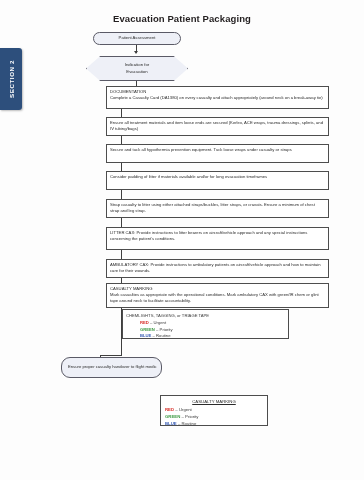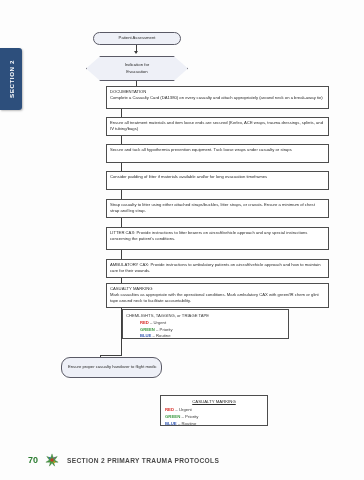--- a/index.html
+++ b/index.html
@@ -130,20 +130,21 @@
 </style>
 </head>
 <body>
 
 <div class="page">
 
   <div class="section-tab">
     <span>SECTION 2</span>
   </div>
 
+  <div class="doc-title">Evacuation Patient Packaging</div>
 
   <div class="flow">
 
     <div class="node terminator" style="left:93px;top:32px;width:88px;height:13px;">
       <span>Patient Assessment</span>
     </div>
 
     <div class="vline" style="left:136px;top:45px;height:8px;"></div>
     <div class="arrow" style="left:134px;top:51px;"></div>
 
@@ -225,29 +226,14 @@
 
   <div class="legend" style="left:160px;top:395px;width:108px;height:31px;">
     <span class="lg-title">CASUALTY MARKING</span>
     <ul>
       <li><span class="c-red">RED</span> <span>–</span> <span>Urgent</span></li>
       <li><span class="c-green">GREEN</span> <span>–</span> <span>Priority</span></li>
       <li><span class="c-blue">BLUE</span> <span>–</span> <span>Routine</span></li>
     </ul>
   </div>
 
-  <div class="footer">
-    <span class="pg-num">70</span>
-    <span class="foot-logo">
-      <svg viewBox="0 0 32 32" width="14" height="14" aria-hidden="true">
-        <g>
-          <path d="M16 2 L19 11 L28 8 L22 16 L30 21 L20 21 L22 30 L16 23 L10 30 L12 21 L2 21 L10 16 L4 8 L13 11 Z" fill="#4a9b45" stroke="#2f6f2c" stroke-width="0.8"></path>
-          <circle cx="16" cy="16" r="4" fill="#c0392b"></circle>
-          <circle cx="11" cy="11" r="2" fill="#2f6fb5"></circle>
-          <circle cx="21" cy="21" r="2" fill="#d4a017"></circle>
-          <circle cx="21" cy="11" r="1.6" fill="#8e44ad"></circle>
-        </g>
-      </svg>
-    </span>
-    <span class="foot-text">SECTION 2   PRIMARY TRAUMA PROTOCOLS</span>
-  </div>
 
 </div>
 
 </body></html>

